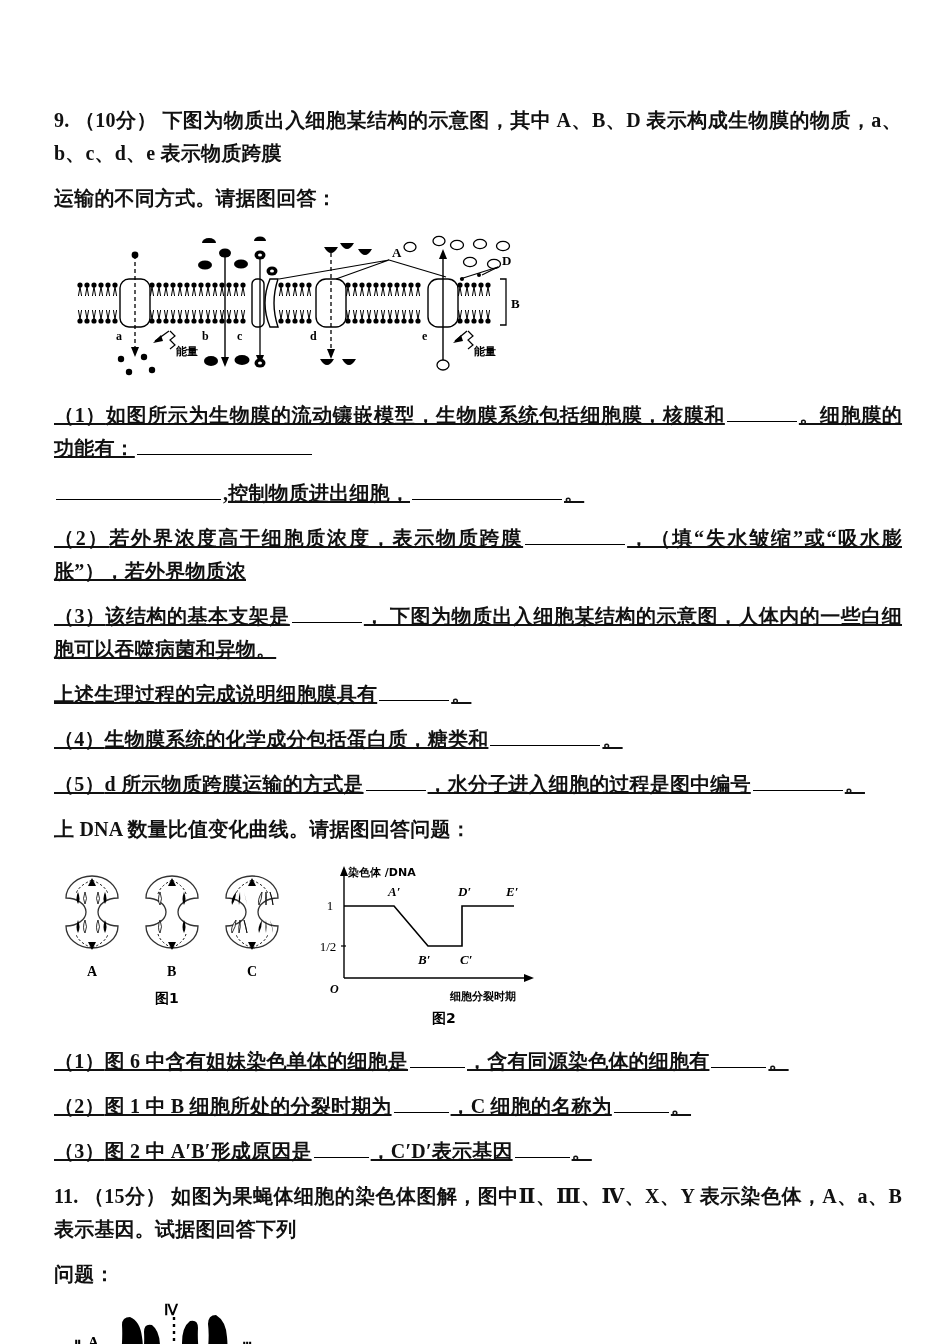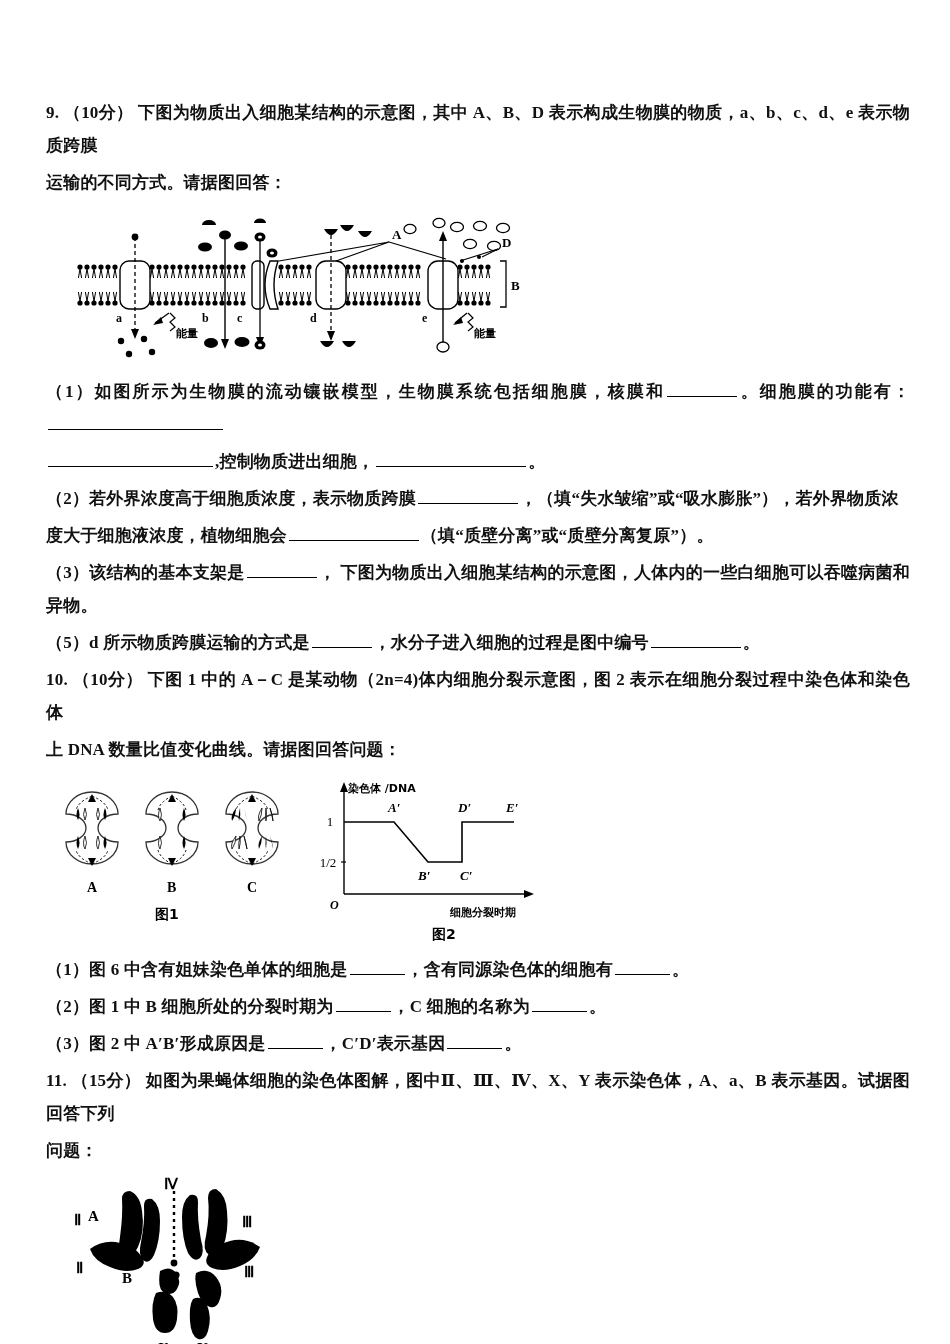--- a/index.html
+++ b/index.html
@@ -24,30 +24,31 @@
   }
   .content {
     position: absolute;
     left: 42px;
     top: 92px;
     width: 872px;
   }
 
   
   .qline {
-    font-size: 17px;
+    font-size: 20px;
     line-height: 33px;
     letter-spacing: 0.2px;
     text-align: justify;
-    margin: 4px;
+    margin: 12px;
     font-weight: 700;
     color: #111;
   }
   .qline.sub {
     font-weight: 700;
+    text-decoration: underline;
   }
 
   
   .u {
     display: inline-block;
     border-bottom: 1.4px solid #000;
     vertical-align: baseline;
     height: 14px;
     margin: 0 2px;
   }
@@ -434,40 +435,38 @@
     <p class="qline sub">
       <span>（1）</span><span>如图所示为生物膜的流动镶嵌模型，生物膜系统包括细胞膜，核膜和</span><span class="u u70"></span><span>。细胞膜的功能有：</span><span class="u u175"></span>
     </p>
     <p class="qline sub">
       <span class="u u165"></span><span>,控制物质进出细胞，</span><span class="u u150"></span><span>。</span>
     </p>
 
     <p class="qline sub">
       <span>（2）</span><span>若外界浓度高于细胞质浓度，表示物质跨膜</span><span class="u u100"></span><span>，（填“失水皱缩”或“吸水膨胀”），若外界物质浓</span>
     </p>
-    <p class="qline sub">
-      <span>度大于细胞液浓度，植物细胞会</span><span class="u u130"></span><span>（填“质壁分离”或“质壁分离复原”）。</span>
-    </p>
 
     <p class="qline sub">
       <span>（3）</span><span>该结构的基本支架是</span><span class="u u70"></span><span>，  下图为物质出入细胞某结构的示意图，人体内的一些白细胞可以吞噬病菌和异物。</span>
     </p>
-
+    <p class="qline sub">
+      <span>上述生理过程的完成说明细胞膜具有</span><span class="u u70"></span><span>。</span>
+    </p>
+
+    <p class="qline sub">
+      <span>（4）</span><span>生物膜系统的化学成分包括蛋白质，糖类和</span><span class="u u110"></span><span>。</span>
+    </p>
 
     <p class="qline sub">
       <span>（5）</span><span>d 所示物质跨膜运输的方式是</span><span class="u u60"></span><span>，水分子进入细胞的过程是图中编号</span><span class="u u90"></span><span>。</span>
     </p>
   </div>
 
   <div>
-    <p class="qline">
-      <span>10.</span>
-      <span>（10分）</span>
-      <span>下图 1 中的 A－C 是某动物（2n=4)体内细胞分裂示意图，图 2 表示在细胞分裂过程中染色体和染色体</span>
-    </p>
     <p class="qline">
       <span>上 DNA 数量比值变化曲线。请据图回答问题：</span>
     </p>
 
     <div class="fig-row10">
 
       <svg width="250" height="175" viewBox="0 0 250 175" style="position:absolute;left:0;top:0;">
         <g stroke="#333" stroke-width="1.3" fill="#fff">
           <path d="M14 40 a26 22 0 0 1 52 0 a20 14 0 0 0 0 28 a26 22 0 0 1 -52 0 a20 14 0 0 0 0 -28 z"></path>
           <path d="M94 40 a26 22 0 0 1 52 0 a20 14 0 0 0 0 28 a26 22 0 0 1 -52 0 a20 14 0 0 0 0 -28 z"></path>

